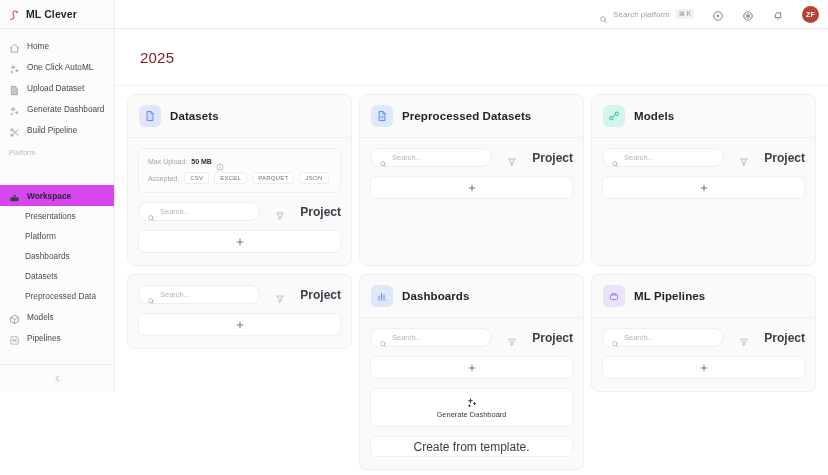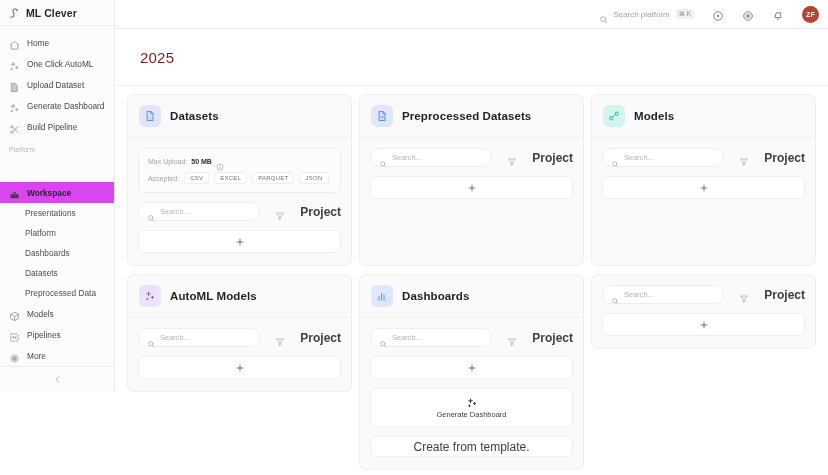--- a/index.html
+++ b/index.html
@@ -318,29 +318,20 @@
       <div class="nav-item">
         <span class="ic">
           <svg viewBox="0 0 24 24" fill="none" stroke="currentColor" stroke-width="2" stroke-linecap="round" stroke-linejoin="round">
             <rect x="4" y="4" width="16" height="16" rx="2" stroke-dasharray="4 3"></rect>
             <path d="M9 14V9l6 6V9"></path>
           </svg>
         </span>
         <span class="lbl">Pipelines</span>
       </div>
 
-      <div class="nav-item">
-        <span class="ic">
-          <svg viewBox="0 0 24 24" fill="currentColor" stroke="none">
-            <path d="M12 8.4A3.6 3.6 0 1 0 12 15.6 3.6 3.6 0 0 0 12 8.4zm0 2a1.6 1.6 0 1 1 0 3.2 1.6 1.6 0 0 1 0-3.2z"></path>
-            <path d="M10.6 2h2.8l.4 2.3 2 .9 2-1.2 2 2-1.2 2 .9 2 2.3.4v2.8l-2.3.4-.9 2 1.2 2-2 2-2-1.2-2 .9-.4 2.3h-2.8l-.4-2.3-2-.9-2 1.2-2-2 1.2-2-.9-2L2 13.4v-2.8l2.3-.4.9-2-1.2-2 2-2 2 1.2 2-.9z" opacity=".55"></path>
-          </svg>
-        </span>
-        <span class="lbl">More</span>
-      </div>
     </div>
 
     <div class="sidebar-footer">
       <svg viewBox="0 0 24 24" fill="none" stroke="currentColor" stroke-width="2.4" stroke-linecap="round" stroke-linejoin="round">
         <path d="M15 5 8 12l7 7"></path>
       </svg>
     </div>
   </aside>
 
   <div class="main">
@@ -517,30 +508,20 @@
           </div>
           <div class="add-tile">
             <svg viewBox="0 0 24 24" fill="none" stroke="currentColor" stroke-width="2" stroke-linecap="round">
               <path d="M12 5v14M5 12h14"></path>
             </svg>
           </div>
         </div>
       </section>
 
       <section class="card row2">
-        <div class="card-head">
-          <span class="card-icon" style="background:linear-gradient(135deg,#e8e2f8,#ece4fa)">
-            <svg viewBox="0 0 24 24" fill="none" stroke="#8b6fe0" stroke-width="2.2" stroke-linecap="round" stroke-linejoin="round">
-              <path d="M9 4v7M5.5 7.5h7"></path>
-                <path d="M17 12.5v4.5M14.8 14.8h4.4"></path>
-                <path d="M6.5 16.5v3M5 18h3"></path>
-            </svg>
-          </span>
-          <span class="card-title">AutoML Models</span>
-        </div>
         <div class="card-body">
           <div class="search-row">
             <label class="search-field">
               <span class="sicon">
                 <svg viewBox="0 0 24 24" fill="none" stroke="currentColor" stroke-width="2.4" stroke-linecap="round">
                   <circle cx="11" cy="11" r="6.5"></circle>
                     <path d="m16 16 4.5 4.5"></path>
                 </svg>
               </span>
               <input type="text" placeholder="Search..." style="">
@@ -606,20 +587,29 @@
             <span class="albl">Generate Dashboard</span>
           </div>
 
           <div class="text-tile">
             <span class="albl">Create from template.</span>
           </div>
         </div>
       </section>
 
       <section class="card row2">
+        <div class="card-head">
+          <span class="card-icon" style="background:linear-gradient(135deg,#e9e2f8,#ece4fa)">
+            <svg viewBox="0 0 24 24" fill="none" stroke="#a97ef0" stroke-width="2" stroke-linecap="round" stroke-linejoin="round">
+              <rect x="5" y="10" width="14" height="9" rx="1.6" fill="#f0e6ff" stroke="#a97ef0"></rect>
+              <path d="M8 10V7.5h8V10"></path>
+            </svg>
+          </span>
+          <span class="card-title">ML Pipelines</span>
+        </div>
         <div class="card-body">
           <div class="search-row">
             <label class="search-field">
               <span class="sicon">
                 <svg viewBox="0 0 24 24" fill="none" stroke="currentColor" stroke-width="2.4" stroke-linecap="round">
                   <circle cx="11" cy="11" r="6.5"></circle>
                     <path d="m16 16 4.5 4.5"></path>
                 </svg>
               </span>
               <input type="text" placeholder="Search..." style="">

